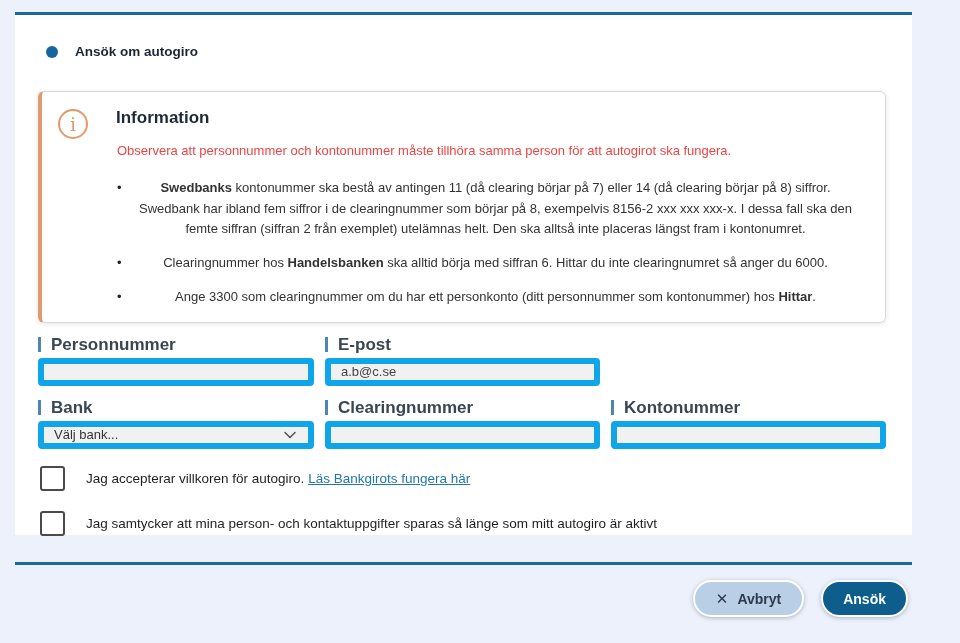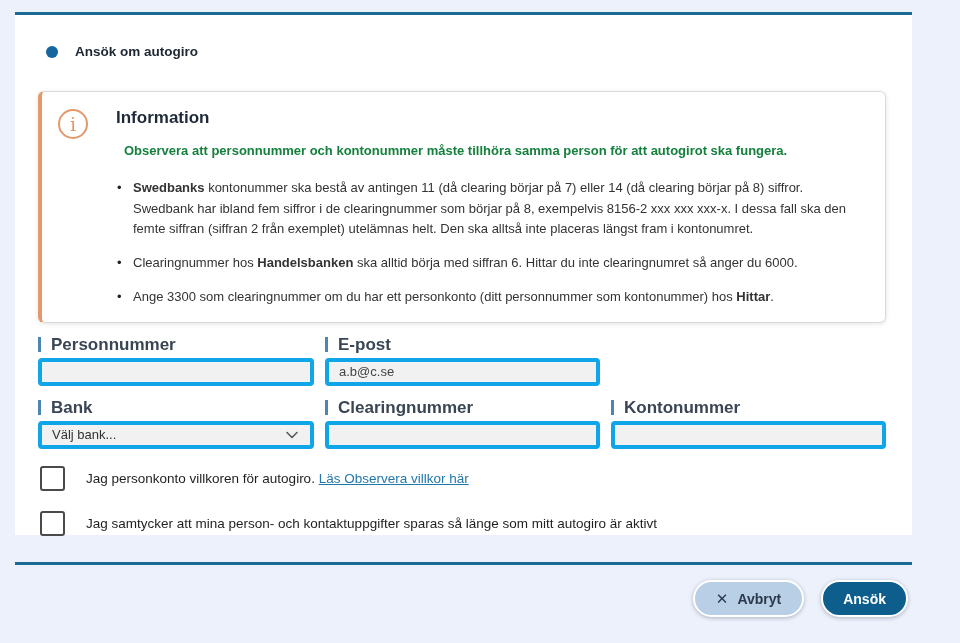--- a/index.html
+++ b/index.html
@@ -35,42 +35,42 @@
   .info-icon {
     width: 30px; height: 30px; flex: 0 0 auto;
     border: 2px solid #e2996b; border-radius: 50%;
     color: #e2996b;
     display: flex; align-items: center; justify-content: center;
     font-family: "DejaVu Serif", serif; font-size: 19px; line-height: 1;
     margin-top: 3px;
   }
   .info-content { margin-left: 28px; flex: 1; }
   .info-content h3 { margin: 2px 0 14px; font-size: 17px; color: #1e2a38; }
-  .info-content p { margin: 8px; font-size: 13px; color: #15803d; line-height: 1.45; font-weight: bold; }
-  .info-content ul { margin: 17px 0 0; padding: 0; list-style: none; }
+  .info-content p { margin: 1px; font-size: 13px; color: #ef4444; line-height: 1.45; }
+  .info-content ul { margin: 17px 0 0; padding: 0; list-style: none; text-align: center; }
   .info-content li {
     position: relative; padding-left: 17px;
     font-size: 13px; color: #333; line-height: 1.6;
     margin-bottom: 13px; max-width: 742px;
   }
   .info-content li:last-child { margin-bottom: 0; }
   .info-content li::before { content: "•"; position: absolute; left: 1px; top: 0; color: #222; }
 
   .form-row { display: flex; gap: 11px; margin-top: 14px; }
   .field { display: flex; flex-direction: column; }
   .w1 { width: 276px; } .w2 { width: 275px; }
   .field-label {
     font-size: 17px; font-weight: bold; color: #3a4654;
     border-left: 3px solid #4d87b0; padding-left: 10px;
     line-height: 15px; margin-bottom: 6px;
   }
   .field-input, .select-box {
     height: 28px; width: 100%;
     background: #f1f1f1;
-    border: 4px solid #0ea5e9; border-radius: 4px;
+    border: 6px solid #0ea5e9; border-radius: 4px;
     font-size: 13px; color: #444;
     padding: 0 10px;
     font-family: inherit;
   }
   .select-box {
     display: flex; align-items: center; justify-content: space-between;
     color: #333; cursor: pointer; gap: 28px;
   }
   .select-box .chev { display: flex; align-items: center; margin-right: 2px; }
 
@@ -154,21 +154,21 @@
     </div>
     <div class="field w2">
       <div class="field-label">Kontonummer</div>
       <input class="field-input" type="text" value="" style="">
     </div>
   </div>
 
   <div class="check-row first">
     <span class="checkbox"></span>
     <span class="check-label">
-      <span>Jag personkonto villkoren för autogiro. </span><a href="#">Läs Observera villkor här</a>
+      <span>Jag accepterar villkoren för autogiro. </span><a href="#">Läs Bankgirots fungera här</a>
     </span>
   </div>
 
   <div class="check-row second">
     <span class="checkbox"></span>
     <span class="check-label">Jag samtycker att mina person- och kontaktuppgifter sparas så länge som mitt autogiro är aktivt</span>
   </div>
 
 </div>
 

